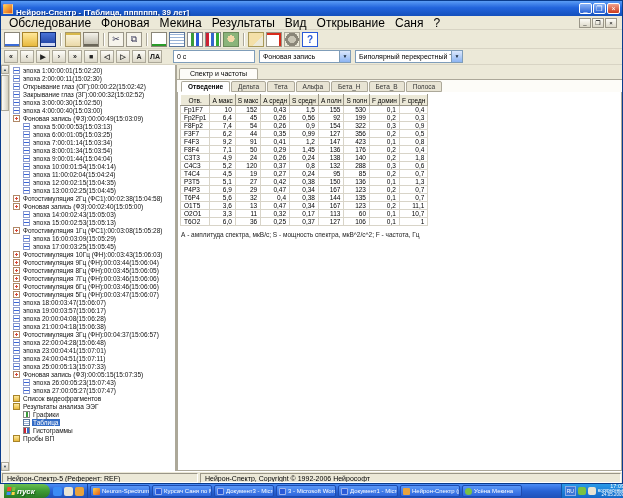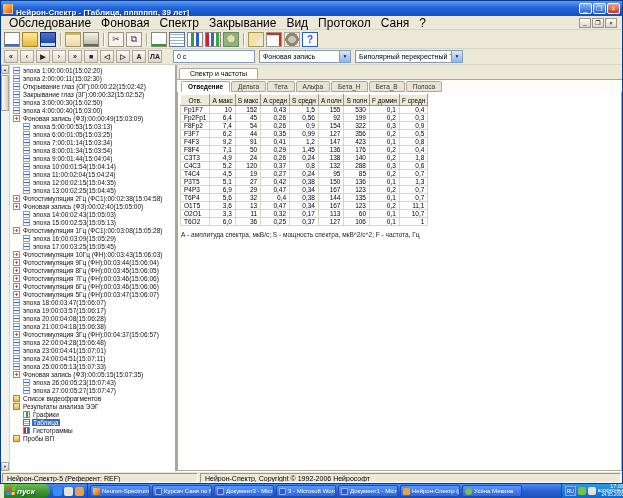--- a/index.html
+++ b/index.html
@@ -117,24 +117,24 @@
     <div class="title-text">Нейрон-Спектр - [Таблица, ппппппп, 39 лет]</div>
     <div class="win-btn">_</div>
     <div class="win-btn">❐</div>
     <div class="win-btn close">×</div>
   </div>
 
   <div class="menubar">
 
   <div class="menu-item">Обследование</div>
       <div class="menu-item">Фоновая</div>
-      <div class="menu-item">Спектр</div>
-      <div class="menu-item">Закрывание</div>
+      <div class="menu-item">Мекина</div>
+      <div class="menu-item">Результаты</div>
       <div class="menu-item">Вид</div>
-      <div class="menu-item">Протокол</div>
+      <div class="menu-item">Открывание</div>
       <div class="menu-item">Саня</div>
       <div class="menu-item">?</div>
     </div>
   <div class="mdi-btns" style="position:absolute; top:17px; right:3px;">
     <div class="mdi-btn">_</div>
     <div class="mdi-btn">❐</div>
     <div class="mdi-btn">×</div>
   </div>
 
   <div class="toolbar row1">

